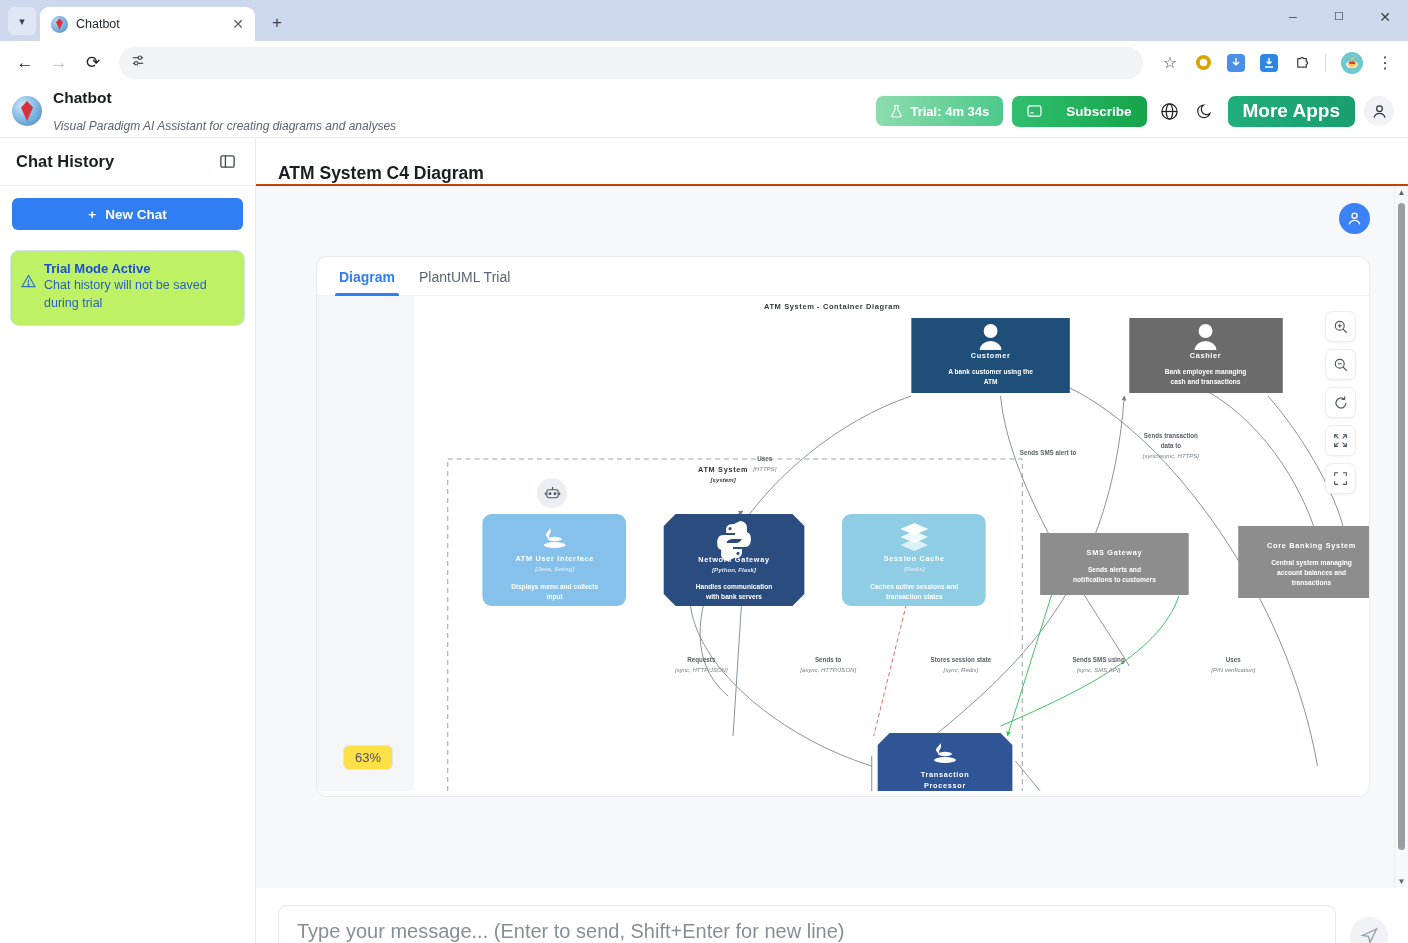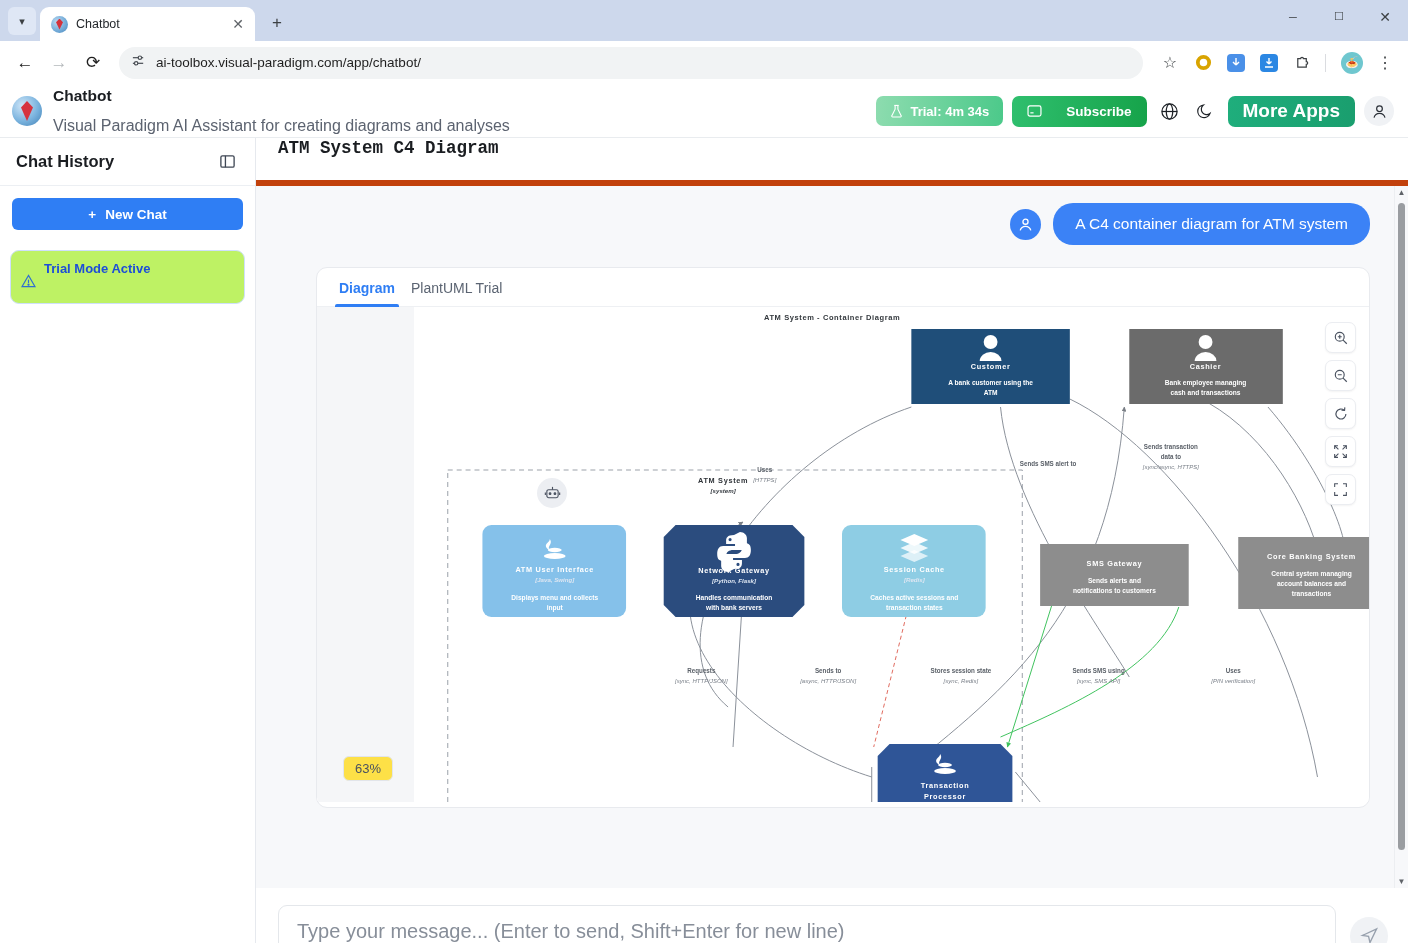--- a/index.html
+++ b/index.html
@@ -84,21 +84,21 @@
     background: radial-gradient(circle at 35% 32%, #cfe6f8, #7ab3de 55%, #3f7fb4);
     position: relative; margin-right: 11px;
   }
   .app-logo::after {
     content: ""; position: absolute; left: 9px; top: 5px;
     width: 12px; height: 20px; background: #d6333f;
     clip-path: polygon(50% 0, 100% 32%, 50% 100%, 0 32%);
   }
   .app-titles { display: flex; flex-direction: column; }
   .app-title { font-size: 15.5px; font-weight: bold; color: #1a1d21; line-height: 1.2;}
-  .app-sub { font-size: 16px; color: #5c6370; margin-top: 11px; }
+  .app-sub { font-size: 12px; color: #5c6370; margin-top: 11px; font-style: italic; }
   .header-right { margin-left: auto; display: flex; align-items: center; gap: 9px; }
   .trial-pill {
     background: linear-gradient(95deg,#8ddcaf,#4cc98a);
     color:#fff; height: 30px; border-radius: 7px; padding: 0 14px;
     display:flex; align-items:center; gap:7px; font-size:13px; font-weight:bold;
   }
   .subscribe-btn {
     background: linear-gradient(95deg,#2fbf6e,#16a34a);
     color:#fff; height: 31px; border-radius: 7px; padding: 0 15px;
     display:flex; align-items:center; gap:24px; font-size:13.5px; font-weight:bold;
@@ -137,23 +137,22 @@
   .trial-card {
     margin: 20px 10px 0 10px; background:#bef264; border:1px solid #cfe0fb;
     border-radius:9px; padding:10px 12px 12px 10px; display:flex; gap:8px;
   }
   .warn-ic { color:#2f6fd0; font-size:14px; margin-top:13px; flex:none; }
   .trial-h { font-size:13px; font-weight:bold; color:#1d4ed8; margin-bottom:1px;}
   .trial-t { font-size:12.5px; color:#2b5fc4; line-height:1.42; }
 
   .main { flex:1; display:flex; flex-direction:column; min-width:0; background:#fff;}
   .main-head {
-    height: 48px; display:flex; align-items:flex-start; padding:0 22px;
-    border-bottom:6px solid #c2410c;
-    font-family:Liberation Mono, monospace;
+    height: 48px; display:flex; align-items:flex-end; padding:0 22px;
+    border-bottom:2px solid #c2410c;
   }
   .main-head h1 { font-size:17.5px; font-weight:bold; color:#1a1d21; }
 
   .chat-area {
     flex:1; background:#f7f8fa; position:relative; overflow:hidden;
     padding: 17px 20px 0 20px;
   }
   .msg-row { display:flex; justify-content:flex-end; align-items:center; gap:12px;
     padding-right: 18px; }
   .msg-av { width:31px; height:31px; border-radius:50%; background:#3b82f6;
@@ -165,21 +164,21 @@
 
   .diagram-card {
     margin: 22px 18px 0 40px; background:#fff; border:1px solid #e8eaee;
     border-radius:11px; height: 541px; overflow:hidden; position:relative;
   }
   .bot-badge {
     position:absolute; left:281px; top:292px; width:30px; height:30px;
     border-radius:50%; background:#eceef2; display:flex; align-items:center;
     justify-content:center; z-index: 5;
   }
-  .tabs-row { display:flex; padding: 12px 22px 0 22px; border-bottom:1px solid #eef0f3; gap:16px;}
+  .tabs-row { display:flex; padding: 12px 22px 0 22px; border-bottom:1px solid #eef0f3; gap:24px;}
   .dtab { font-size:14px; color:#5b6472; padding-bottom:10px; position:relative; }
   .dtab.active { color:#2f7ef4; font-weight:bold; }
   .dtab.active::after {
     content:""; position:absolute; left:-4px; right:-4px; bottom:-1px; height:3px;
     background:#2f7ef4; border-radius:2px 2px 0 0;
   }
 
   .canvas-wrap { position:relative; height: 495px; background:#fff; }
   .canvas-gutter { position:absolute; left:0; top:0; width:97px; height:100%;
     background:#f5f6f8; }
@@ -258,21 +257,20 @@
   <div class="nav-btn">⟳</div>
   <div class="omnibox">
     <span>
       <svg width="15" height="15" viewBox="0 0 16 16" fill="none" stroke="#4a4f55" stroke-width="1.3">
         <line x1="2" y1="5" x2="13" y2="5"></line>
           <circle cx="9.5" cy="5" r="1.8" fill="#fff"></circle>
         <line x1="2" y1="11" x2="13" y2="11"></line>
           <circle cx="5.5" cy="11" r="1.8" fill="#fff"></circle>
       </svg>
     </span>
-    <span class="omnibox-url">ai-toolbox.visual-paradigm.com/app/chatbot/</span>
   </div>
   <div class="tb-icon" style="font-size:16px;color:#3c4043">☆</div>
   <div class="tb-icon">
     <svg width="17" height="17" viewBox="0 0 18 18">
         <circle cx="9" cy="9" r="6" fill="none" stroke="#d9a400" stroke-width="4"></circle>
       </svg>
   </div>
   <div class="tb-icon">
     <svg width="18" height="18" viewBox="0 0 18 18">
         <rect width="18" height="18" rx="4" fill="#4a90e8"></rect>
@@ -359,39 +357,39 @@
     <div class="trial-card">
       <div class="warn-ic">
         <svg width="15" height="14" viewBox="0 0 16 15" fill="none" stroke="#2f6fd0" stroke-width="1.2">
           <path d="M8 1.5 15 13.5H1z"></path>
             <line x1="8" y1="6" x2="8" y2="9.6"></line>
             <circle cx="8" cy="11.4" r=".6" fill="#2f6fd0"></circle>
         </svg>
       </div>
       <div>
         <div class="trial-h">Trial Mode Active</div>
+        <div class="trial-t">Chat history will not be saved during trial</div>
       </div>
     </div>
   </div>
 
   <div class="main">
     <div class="main-head">
       <h1>ATM System C4 Diagram</h1>
     </div>
 
     <div class="chat-area">
 
       <div class="msg-row">
         <div class="msg-av">
           <svg width="17" height="17" viewBox="0 0 18 18" fill="none" stroke="#fff" stroke-width="1.4">
             <circle cx="9" cy="6" r="2.7"></circle>
               <path d="M3.4 15.2a5.8 5.8 0 0 1 11.2 0"></path>
           </svg>
         </div>
-        <div class="msg-bubble">A C4 container diagram for ATM system</div>
       </div>
 
       <div class="bot-badge">
         <svg width="17" height="16" viewBox="0 0 18 17" fill="none" stroke="#4a5260" stroke-width="1.2">
           <rect x="3" y="5" width="12" height="8.5" rx="2"></rect>
             <line x1="9" y1="2" x2="9" y2="5"></line>
           <circle cx="6.4" cy="9.2" r=".9" fill="#4a5260"></circle>
             <circle cx="11.6" cy="9.2" r=".9" fill="#4a5260"></circle>
           <line x1="1.4" y1="8" x2="1.4" y2="10.5"></line>
             <line x1="16.6" y1="8" x2="16.6" y2="10.5"></line>

